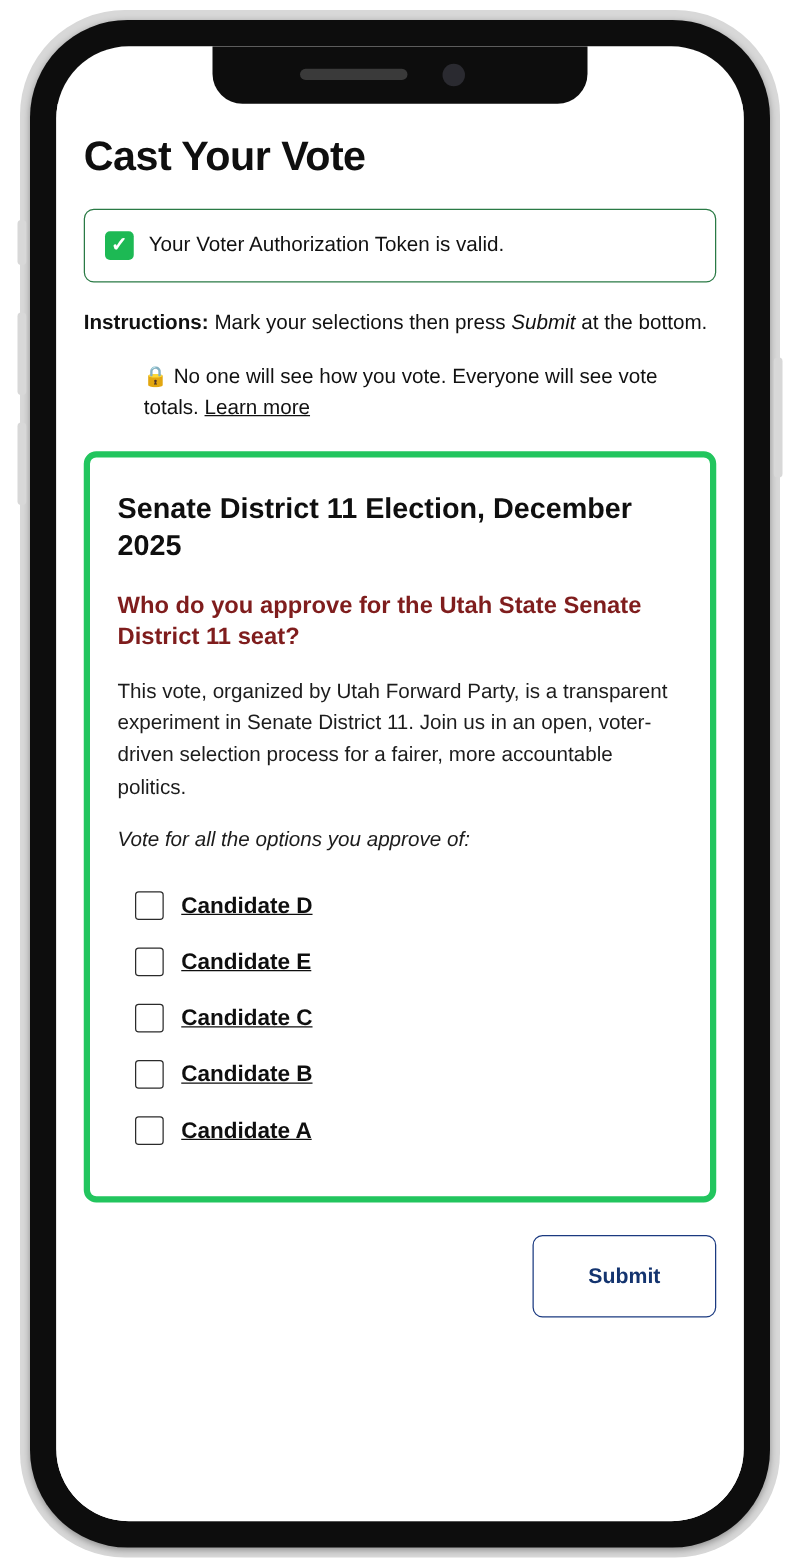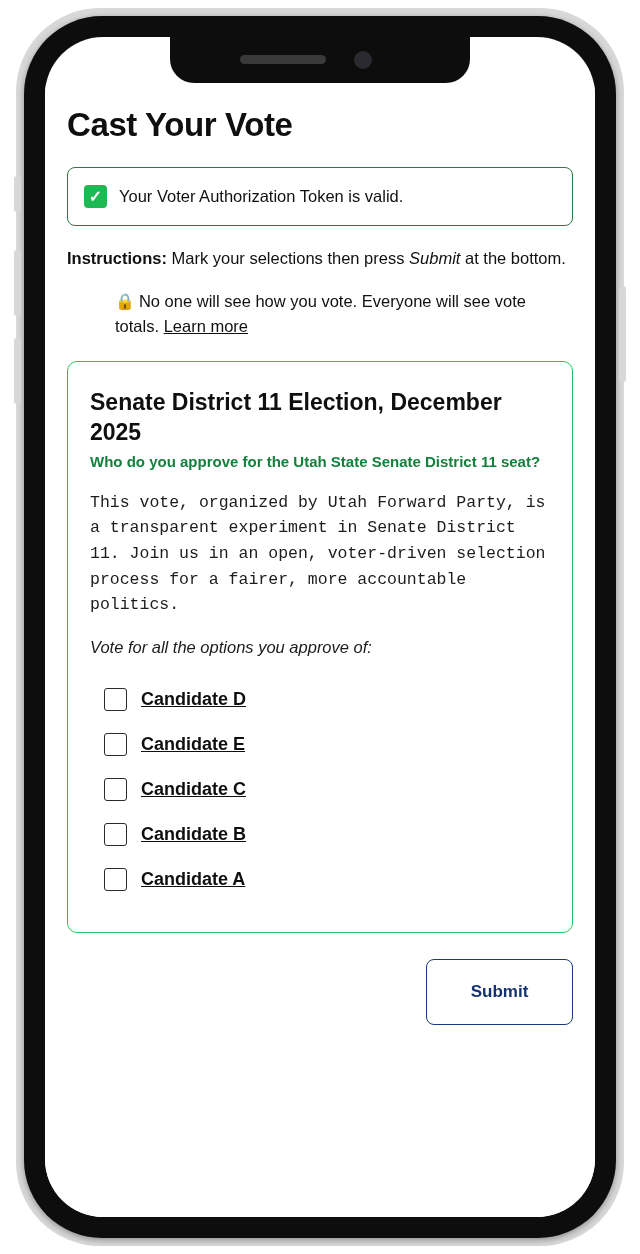--- a/index.html
+++ b/index.html
@@ -163,48 +163,47 @@
     margin-right: 4px;
   }
   .privacy a {
     color: #111111;
     text-decoration: underline;
   }
 
   
   .ballot-card {
     margin-top: 22px;
-    border: 1px solid #22c55e;
+    border: 5px solid #22c55e;
     border-radius: 10px;
     padding: 26px 22px 30px 22px;
     background: #ffffff;
   }
 
   .ballot-title {
     font-size: 23px;
     font-weight: bold;
     color: #0f0f0f;
     line-height: 1.3;
     margin: 0;
   }
 
   .ballot-question {
-    margin-top: 4px;
-    font-size: 15px;
-    font-weight: bold;
-    color: #15803d;
+    margin-top: 20px;
+    font-size: 19px;
+    font-weight: bold;
+    color: #7f1d1d;
     line-height: 1.35;
   }
 
   .ballot-desc {
     margin-top: 18px;
     font-size: 16.5px;
     color: #1c1c1c;
     line-height: 1.55;
-    font-family: Liberation Mono, monospace;
   }
 
   .ballot-hint {
     margin-top: 20px;
     font-size: 16.5px;
     font-style: italic;
     color: #1c1c1c;
   }
 
   .options {

